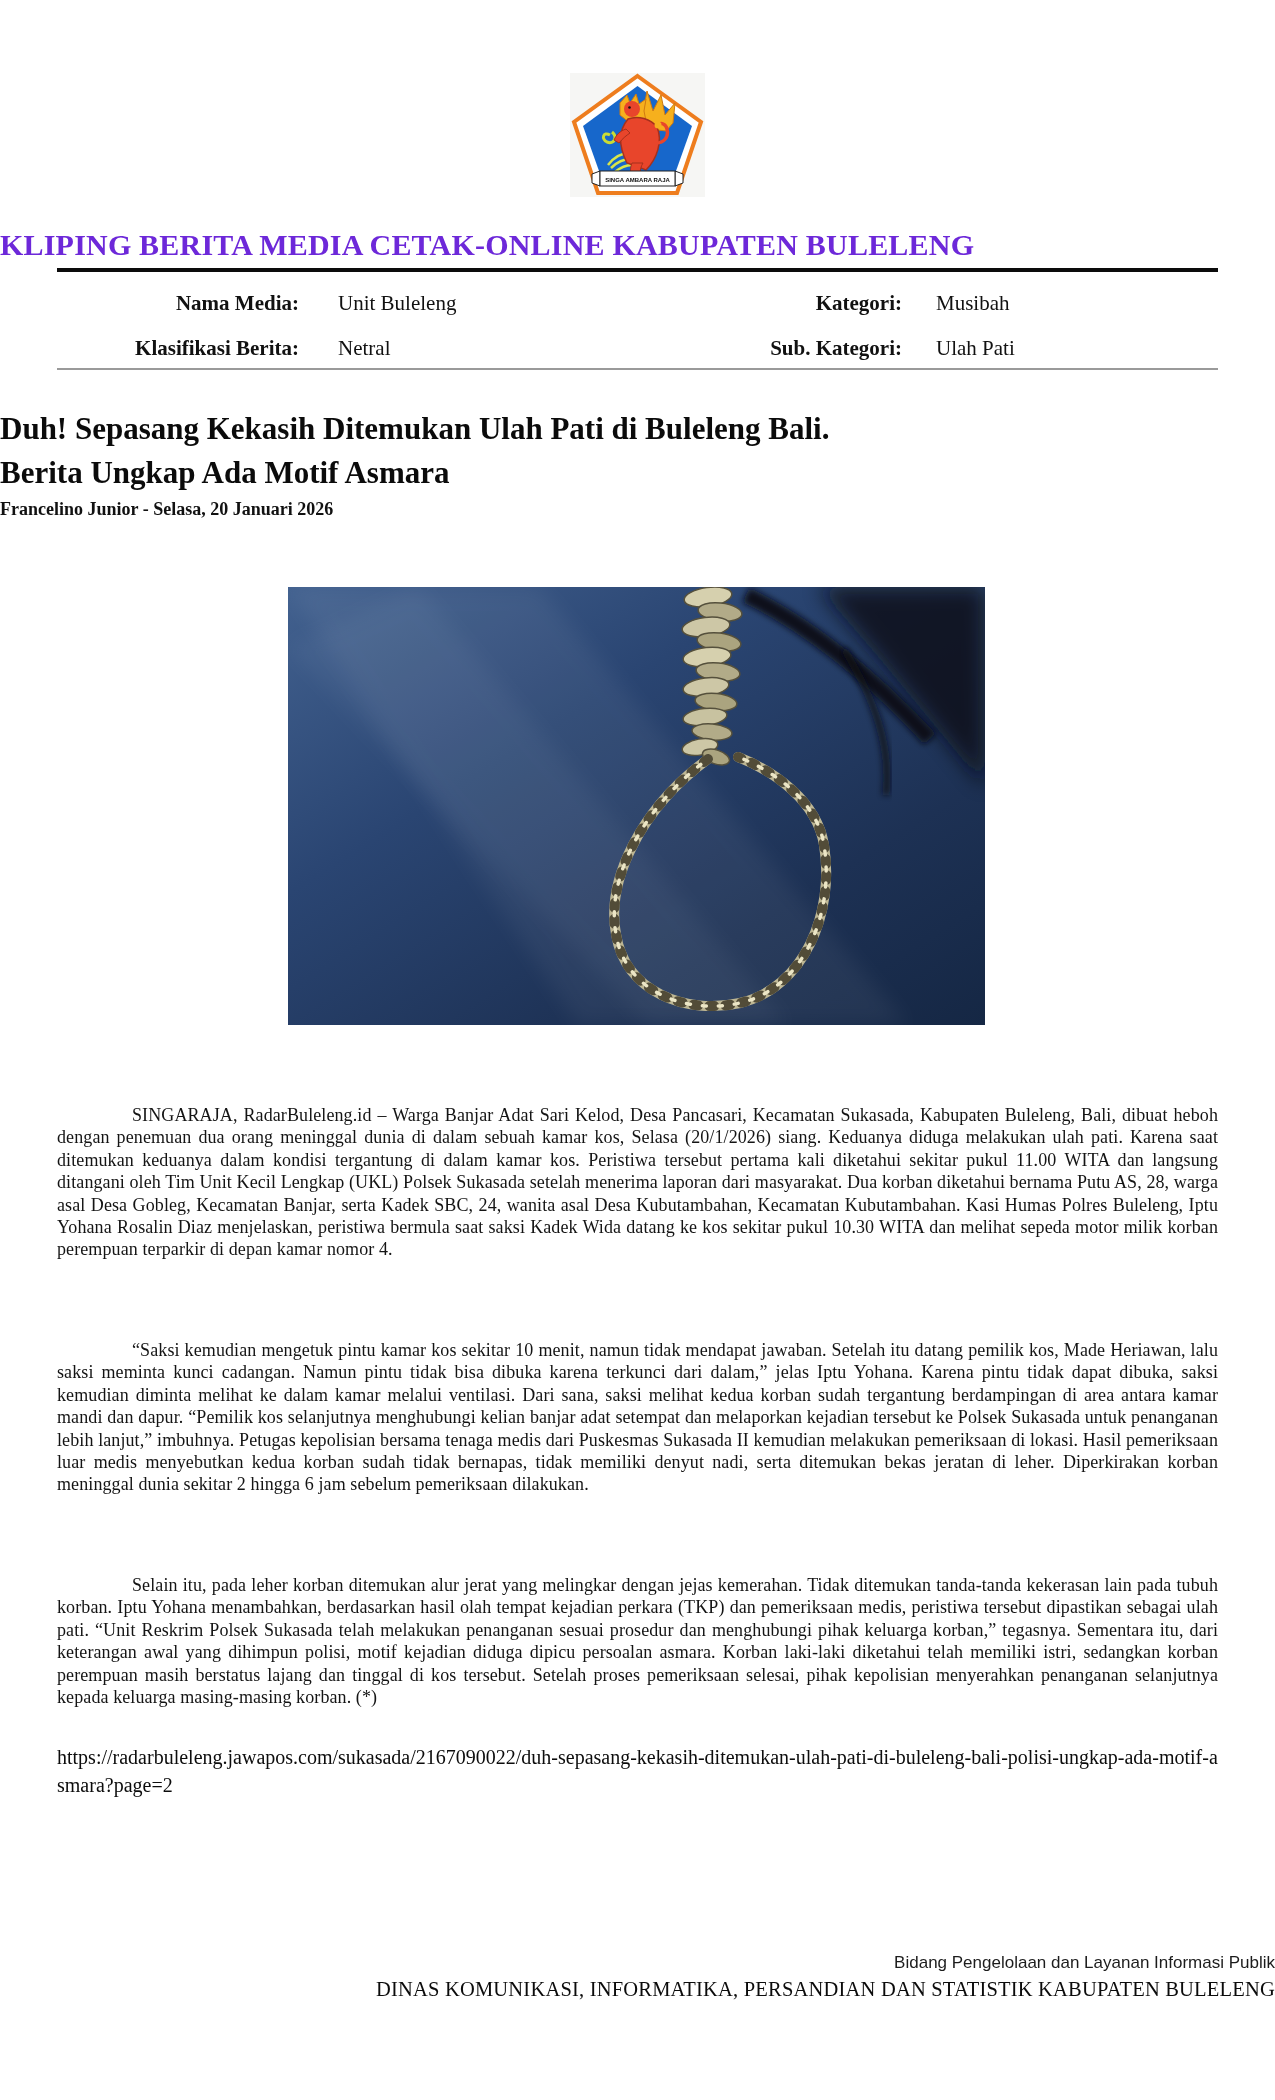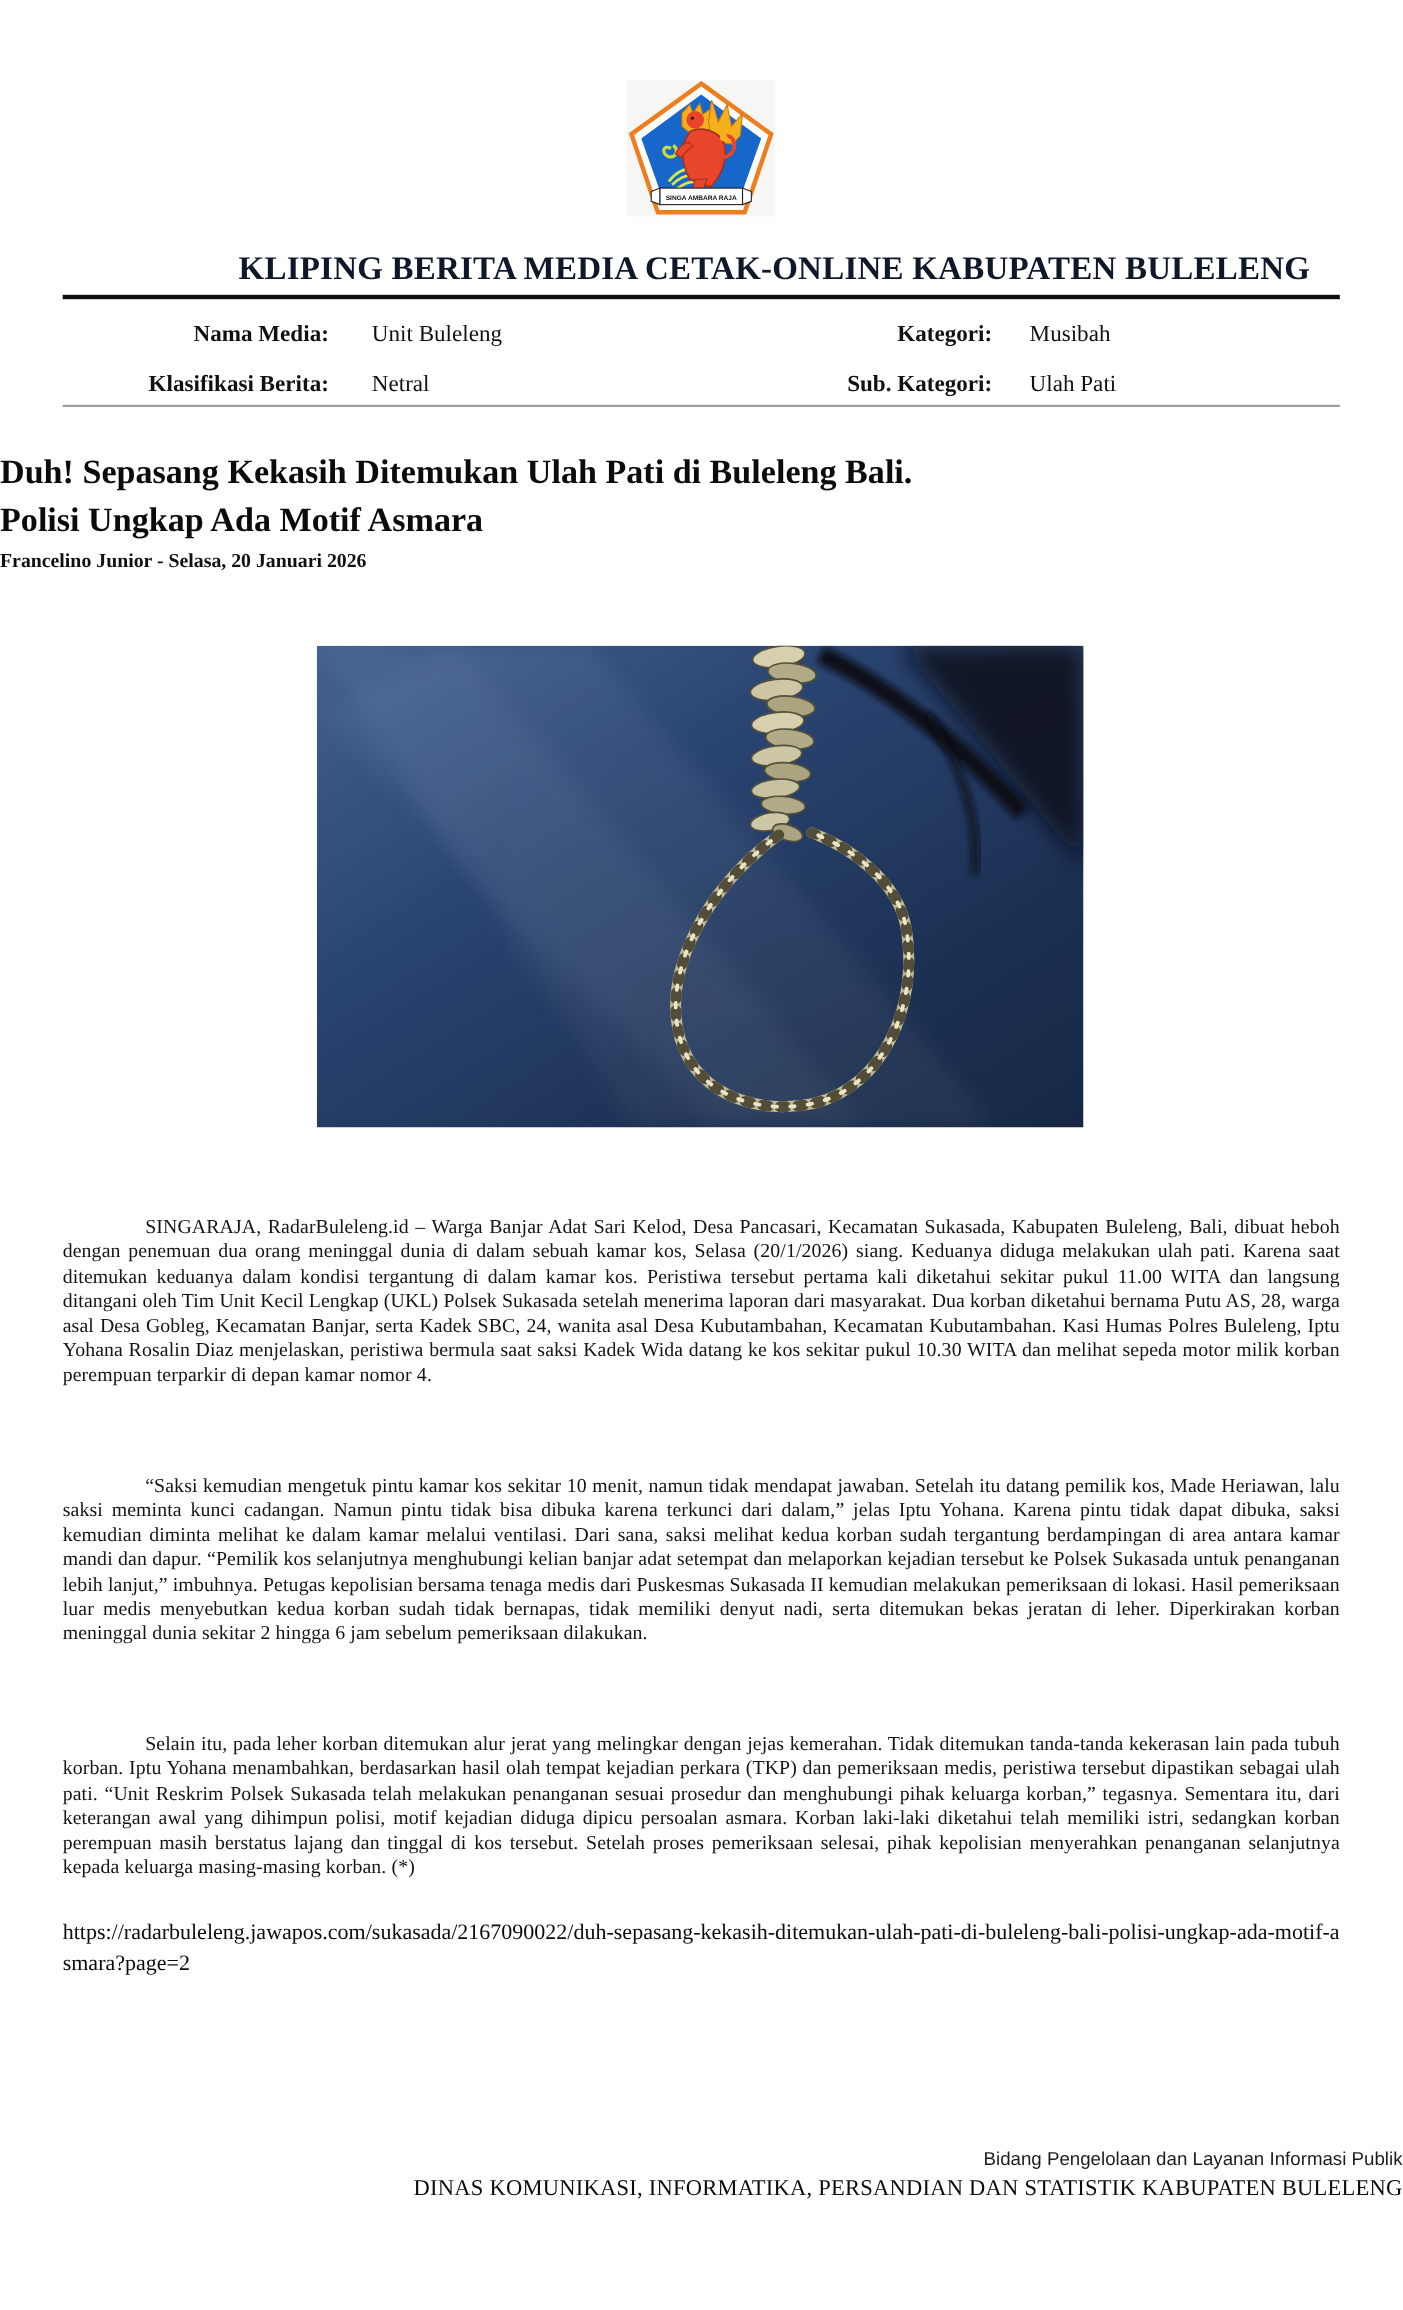--- a/index.html
+++ b/index.html
@@ -1,22 +1,22 @@
 <!DOCTYPE html>
 <html><head>
 <meta charset="utf-8">
 <style>
   html,body{margin:0;padding:0;background:#ffffff;}
   .page{position:relative;width:1275px;height:2100px;background:#ffffff;color:#111;
         font-family:"Liberation Serif",serif;overflow:hidden;}
 
   .logo{position:absolute;top:73px;left:570px;width:135px;height:124px;}
 
-  .kliping-title{position:absolute;top:228px;left:0;width:1191px;text-align:right;
-        font-weight:bold;font-size:30px;letter-spacing:.2px;color:#0f172a;}
+  .kliping-title{position:absolute;top:228px;left:0;width:1191px;text-align:left;
+        font-weight:bold;font-size:30px;letter-spacing:.2px;color:#6d28d9;}
 
   .rule-thick{position:absolute;top:268px;left:57px;width:1161px;height:4px;background:#0c0c0c;}
   .rule-thin{position:absolute;top:368px;left:57px;width:1161px;border-top:2px solid #9a9a9a;}
 
   .meta{position:absolute;top:281px;left:57px;width:1161px;font-size:21px;}
   .meta-row{display:grid;grid-template-columns:235px 46px 406px 151px 41px auto;height:45px;align-items:center;}
   .meta-label{font-weight:bold;padding-left:21px;text-align:right;}
   .meta-label-r{font-weight:bold;text-align:right;}
   .meta-colon{font-weight:bold;}
 
@@ -96,21 +96,21 @@
       <span class="meta-label-r">Sub. Kategori</span>
       <span class="meta-colon">:</span>
       <span class="meta-value">Ulah Pati</span>
     </div>
   </div>
 
   <div class="rule-thin"></div>
 
   <div class="article-head">
     <h1 class="article-title">Duh! Sepasang Kekasih Ditemukan Ulah Pati di Buleleng Bali.</h1>
-    <h1 class="article-title">Polisi Ungkap Ada Motif Asmara</h1>
+    <h1 class="article-title">Berita Ungkap Ada Motif Asmara</h1>
     <div class="byline">Francelino Junior - Selasa, 20 Januari 2026</div>
   </div>
 
   <div class="photo">
     <svg width="697" height="438" viewBox="0 0 697 438" xmlns="http://www.w3.org/2000/svg">
       <defs>
         <linearGradient id="bgGrad" x1="0" y1="0" x2="1" y2="1">
           <stop offset="0" stop-color="#42618f"></stop>
           <stop offset="0.35" stop-color="#2a4572"></stop>
           <stop offset="0.72" stop-color="#1d3154"></stop>

